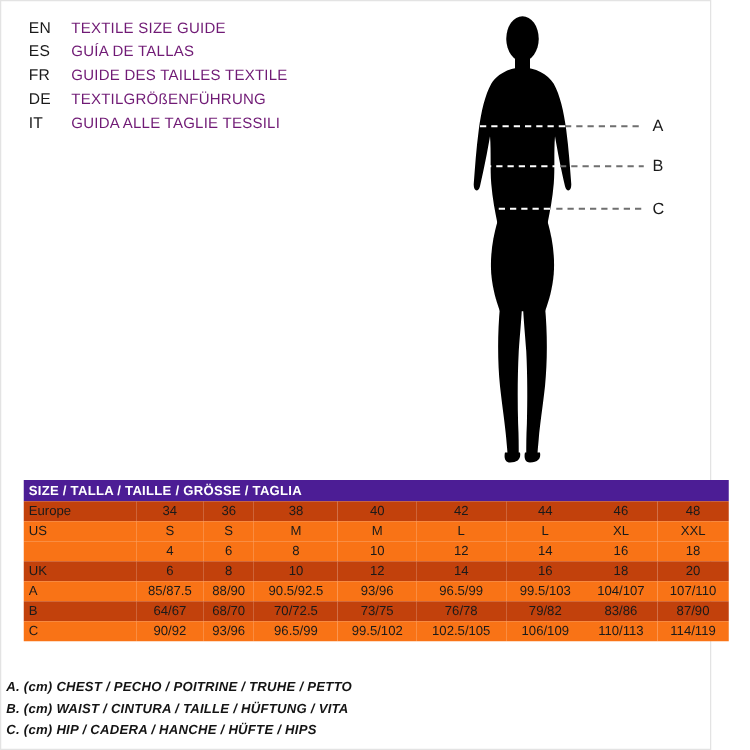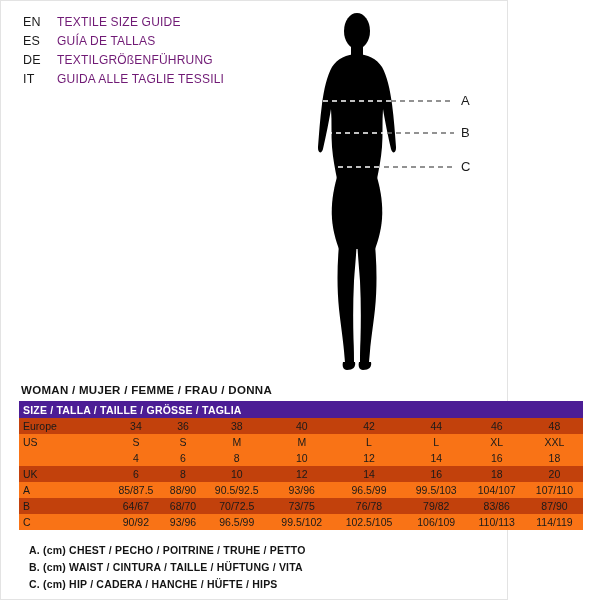--- a/index.html
+++ b/index.html
@@ -9,21 +9,21 @@
   body {
     width: 600px;
     height: 600px;
     background: #ffffff;
     font-family: "Liberation Sans", sans-serif;
     color: #1a1a1a;
     overflow: hidden;
   }
   .page {
     position: relative;
-    width: 508px;
+    width: 569px;
     height: 600px;
     border: 1px solid #e3e3e3;
     box-sizing: border-box;
   }
 
   
   .langs {
     position: absolute;
     left: 22px;
     top: 14px;
@@ -96,23 +96,24 @@
     padding-left: 4px;
     letter-spacing: 0.2px;
     height: 17px;
   }
   tr.shade td { background: #f97316; }
   tr.plain td { background: #c2410c; }
 
   
   .notes {
     position: absolute;
-    left: 28px;
+    left: 4px;
     top: 541px;
     width: 560px;
+    font-style: italic;
   }
   .note {
     font-size: 10.5px;
     font-weight: bold;
     letter-spacing: 0.2px;
     line-height: 17px;
     color: #141414;
   }
 </style>
 </head>
@@ -121,20 +122,24 @@
 <div class="page">
 
   <div class="langs">
     <div class="lang-row">
       <span class="lang-code">EN</span>
       <span class="lang-text">TEXTILE SIZE GUIDE</span>
     </div>
     <div class="lang-row">
       <span class="lang-code">ES</span>
       <span class="lang-text">GUÍA DE TALLAS</span>
+    </div>
+    <div class="lang-row">
+      <span class="lang-code">FR</span>
+      <span class="lang-text">GUIDE DES TAILLES TEXTILE</span>
     </div>
     <div class="lang-row">
       <span class="lang-code">DE</span>
       <span class="lang-text">TEXTILGRÖßENFÜHRUNG</span>
     </div>
     <div class="lang-row">
       <span class="lang-code">IT</span>
       <span class="lang-text">GUIDA ALLE TAGLIE TESSILI</span>
     </div>
   </div>
@@ -210,21 +215,20 @@
         <line x1="135" y1="158" x2="205" y2="158" stroke="#6f6f6f"></line>
       </g>
 
       <text x="212" y="96" font-family="Liberation Sans, sans-serif" font-size="13" fill="#1a1a1a">A</text>
       <text x="212" y="128" font-family="Liberation Sans, sans-serif" font-size="13" fill="#1a1a1a">B</text>
       <text x="212" y="162" font-family="Liberation Sans, sans-serif" font-size="13" fill="#1a1a1a">C</text>
     </svg>
   </div>
 
   <div class="table-area">
-    <div class="woman-title">WOMAN / MUJER / FEMME / FRAU / DONNA</div>
     <table class="size-table">
       <tbody>
         <tr class="head">
           <td colspan="9">SIZE / TALLA / TAILLE / GRÖSSE / TAGLIA</td>
         </tr>
 
         <tr class="plain">
           <td class="lbl">Europe</td>
           <td>34</td>
           <td>36</td>

